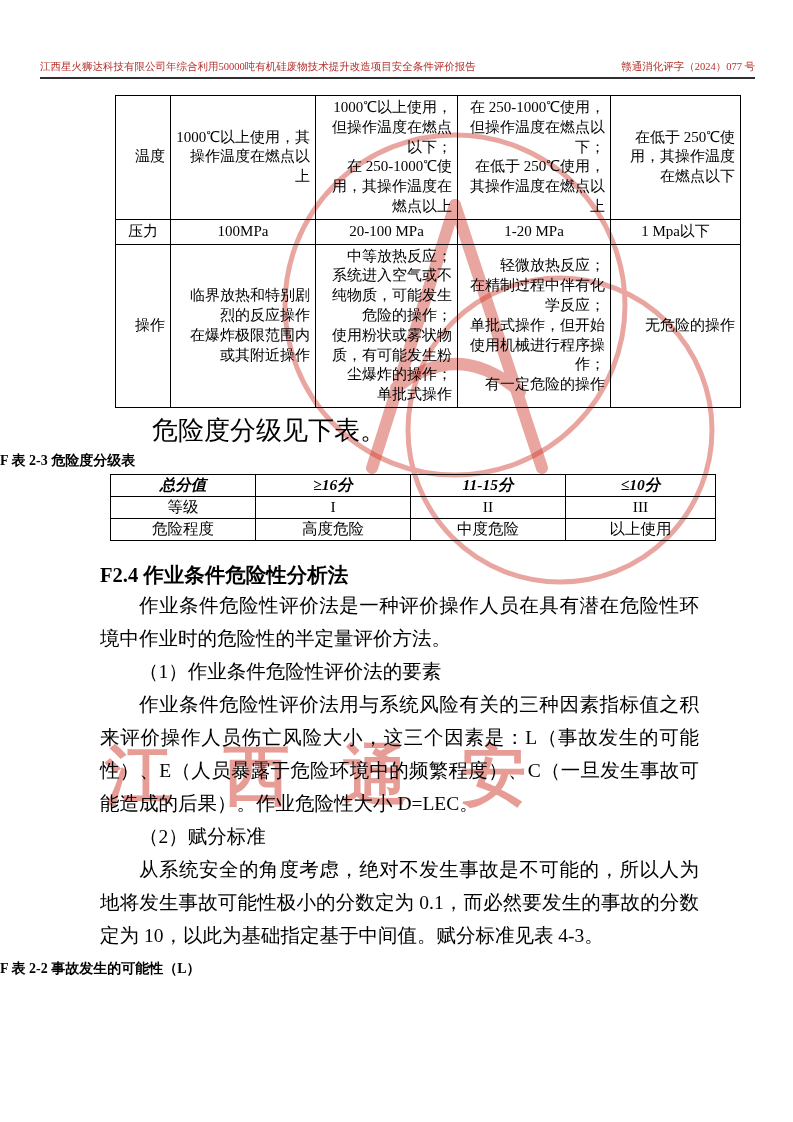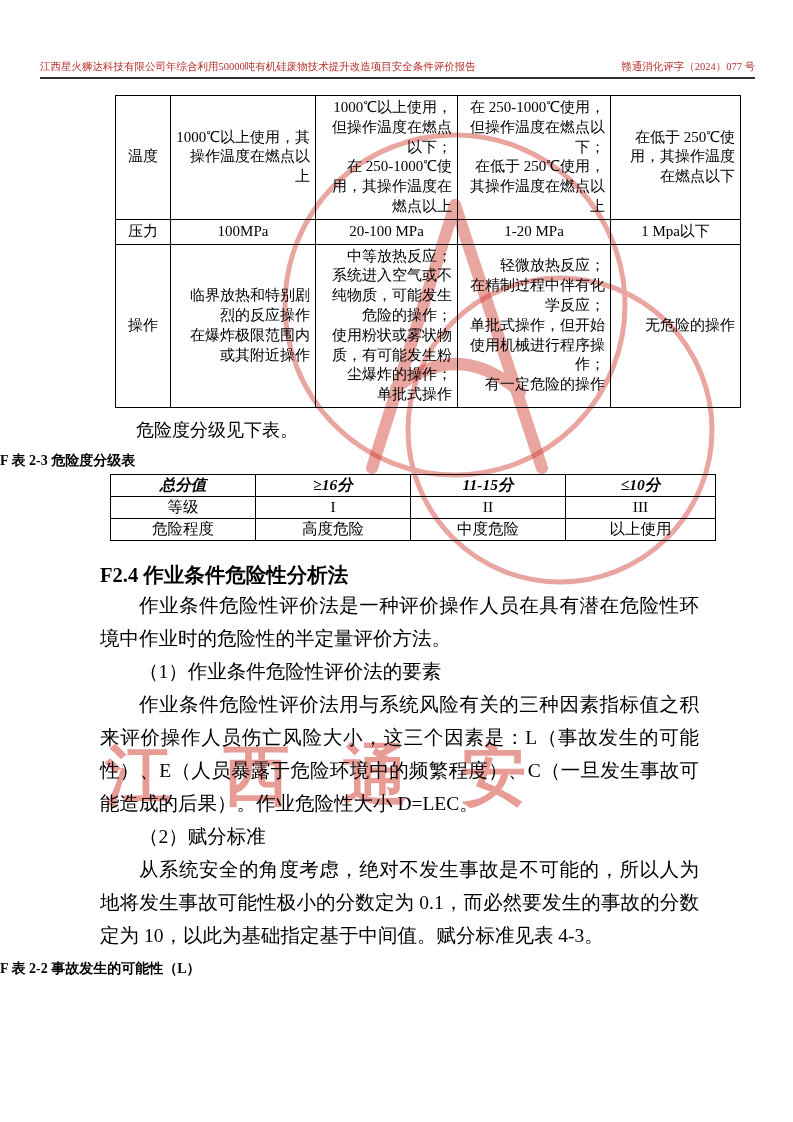--- a/index.html
+++ b/index.html
@@ -30,27 +30,27 @@
   }
 
   .content { position: absolute; top: 95px; left: 0; right: 0; z-index: 1; }
 
   table { border-collapse: collapse; table-layout: fixed; }
   td { border: 1.5px solid #000; }
 
   
   .ptable { margin-left: 115px; width: 625px; font-size: 15px; line-height: 1.32; }
   .ptable td { padding: 2px 5px; vertical-align: middle; white-space: pre-line; text-align: right; }
-  .ptable td.lbl { text-align: center; }
+  .ptable td.lbl { text-align: right; }
   .ptable tr.row-temp { height: 100px; }
   .ptable tr.row-pressure { height: 24px; }
   .ptable tr.row-pressure td { text-align: center; }
   .ptable tr.row-op { height: 157px; }
 
-  .lead { margin: 9px 96px 0 100px; font-size: 18px; line-height: 27px; text-indent: 2em; }
+  .lead { margin: 9px 96px 0 100px; font-size: 26px; line-height: 27px; text-indent: 2em; }
 
   .tbl-title { margin-top: 8px; text-align: left; font-weight: bold; font-size: 14px; }
 
   .gtable { margin: 4px 0 0 110px; width: 605px; font-size: 15.5px; }
   .gtable td { height: 21px; text-align: center; padding: 0 4px; }
   .gtable tr.hdr td { font-weight: bold; font-style: italic; }
 
   .heading { margin: 20px 0 0 100px; font-size: 20.5px; font-weight: bold; }
 
   .para, .item {

